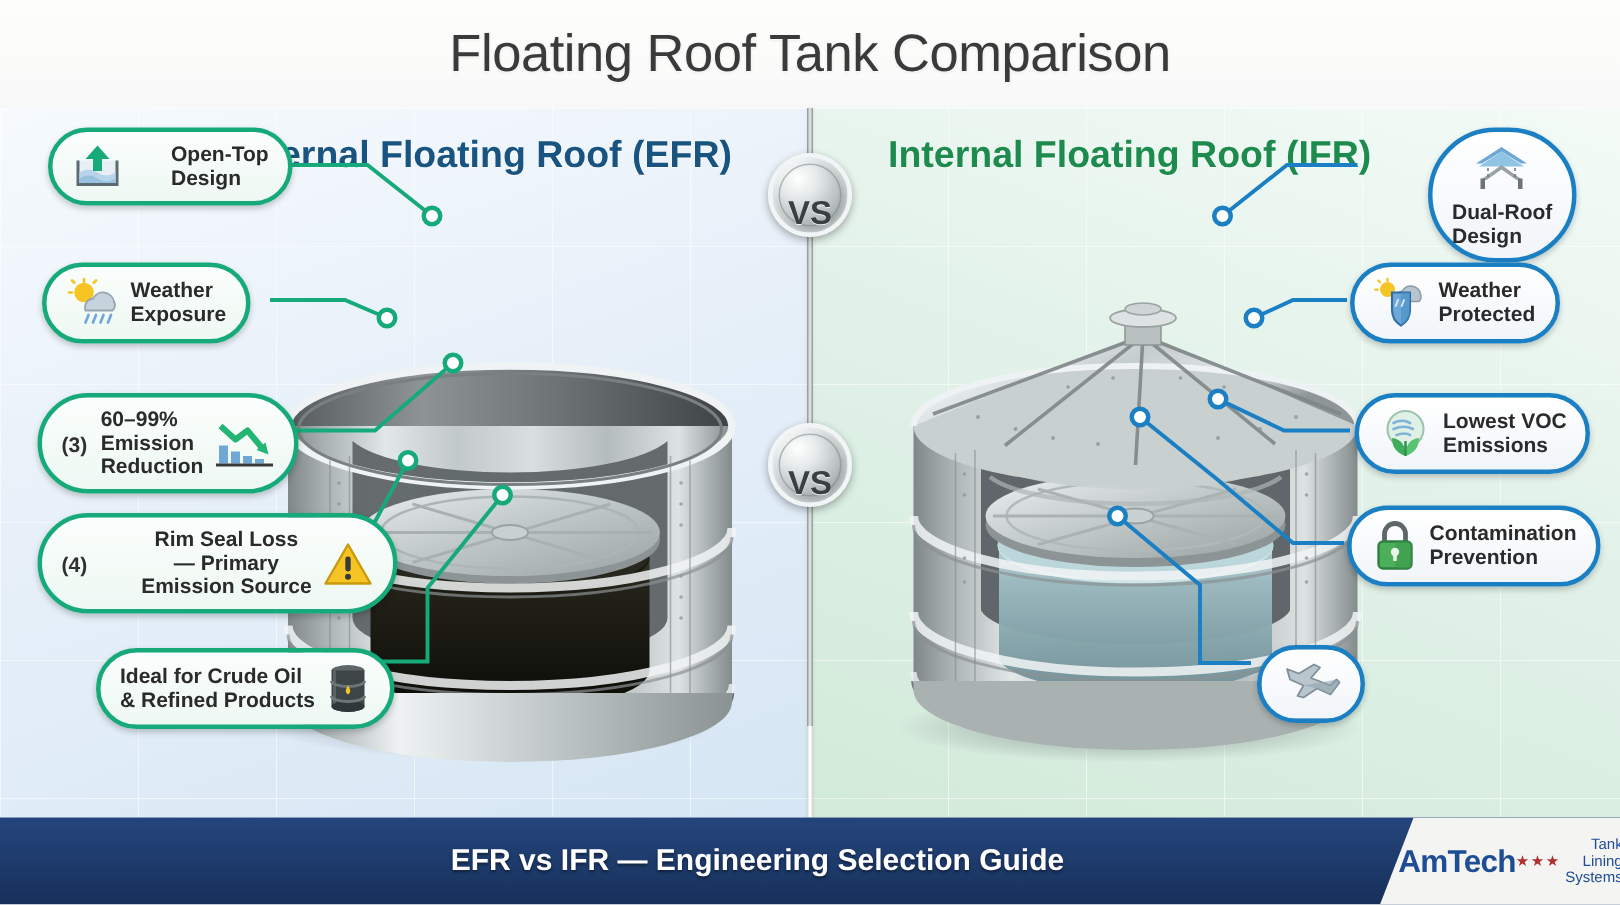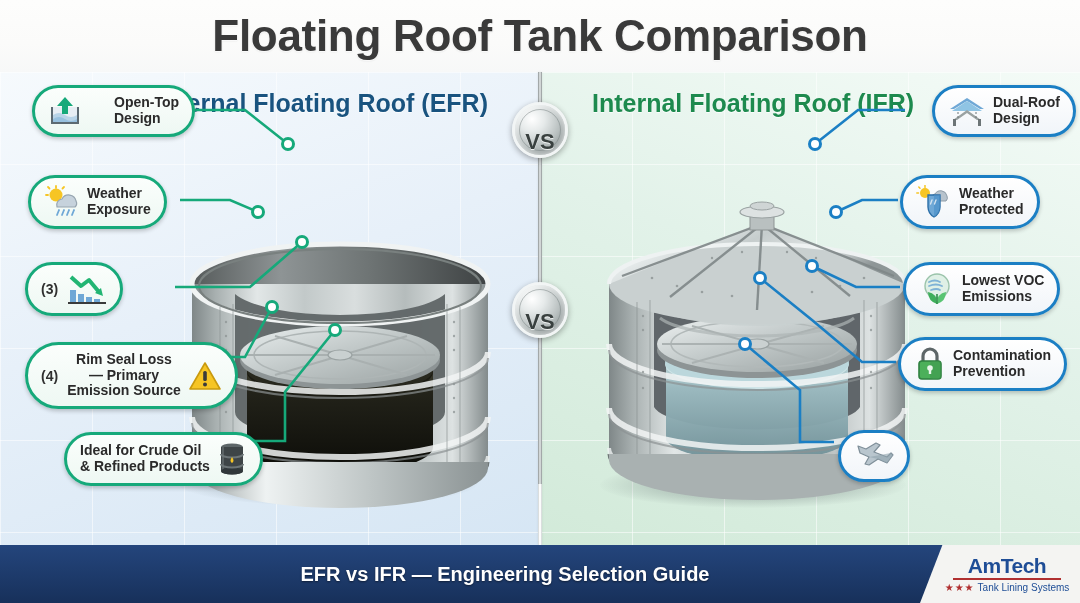--- a/index.html
+++ b/index.html
@@ -10,21 +10,21 @@
   }
   #stage { position: relative; width: 1080px; height: 603px; overflow: hidden; }
 
   
   .header {
     position: absolute; left: 0; top: 0; width: 1080px; height: 72px;
     background: linear-gradient(180deg,#fdfdfc 0%,#fbfbfa 60%,#f7f8f8 100%);
     display: flex; align-items: center; justify-content: center;
   }
   .header-title {
-    font-size: 44px; font-weight: bold; color: #3a3a3a;
+    font-size: 35px; font-weight: normal; color: #3a3a3a;
     letter-spacing: -0.3px;
     text-shadow: 0 1px 1px rgba(255,255,255,0.9), 0 1px 2px rgba(0,0,0,0.12);
   }
 
   
   .body-area {
     position: absolute; left: 0; top: 72px; width: 1080px; height: 473px;
   }
   .panel { position: absolute; top: 0; height: 473px; }
   .panel-left {
@@ -123,21 +123,21 @@
   }
   .footer-title {
     font-size: 20px; font-weight: bold; color: #ffffff;
     text-shadow: 0 1px 2px rgba(0,0,0,0.45);
     margin-right: 70px;
   }
   .logo-box {
     position: absolute; right: 0; top: 0; height: 58px; width: 160px;
     background: #f4f4f2;
     clip-path: polygon(14% 0, 100% 0, 100% 100%, 0 100%);
-    display: flex; flex-direction: column; align-items: center; justify-content: center;
+    display: flex; flex-direction: row; align-items: center; justify-content: center;
     padding-left: 14px;
   }
   .logo-main { font-size: 21px; font-weight: bold; color: #1e4d96; letter-spacing: -0.5px; line-height: 1; }
   .logo-rule { width: 108px; height: 2px; background: #b03030; margin: 2px 0 2px 0; }
   .logo-sub-row { display: flex; align-items: center; gap: 3px; }
   .logo-stars { color: #b03030; font-size: 10px; letter-spacing: 1px; }
   .logo-sub { font-size: 10px; font-weight: normal; color: #1e4d96; }
 </style>
 </head>
 <body>
@@ -434,34 +434,37 @@
             <path d="M25 25 L23 30"></path>
             <path d="M30 25 L28 30"></path>
         </g>
       </svg>
       <div class="pill-label">Weather
 Exposure</div>
     </div>
 
     <div class="pill green" style="left:25px; top:190px;">
       <span class="pill-num">(3)</span>
+      <div class="pill-label">60–99%
+Emission
+Reduction</div>
       <svg class="pill-icon" width="40" height="34" viewBox="0 0 40 34">
         <rect x="3" y="18" width="6" height="12" fill="#6fa8d6"></rect>
         <rect x="11" y="22" width="6" height="8" fill="#6fa8d6"></rect>
         <rect x="19" y="25" width="6" height="5" fill="#6fa8d6"></rect>
         <rect x="27" y="27" width="6" height="3" fill="#6fa8d6"></rect>
         <path d="M1 31 L39 31" stroke="#3a3a3a" stroke-width="2"></path>
         <path d="M4 5 L14 14 L22 8 L32 20" fill="none" stroke="#22b573" stroke-width="4" stroke-linejoin="round"></path>
         <path d="M36 24 L28 21 L34 16 Z" fill="#22b573"></path>
       </svg>
     </div>
 
     <div class="pill green" style="left:25px; top:270px;">
       <span class="pill-num">(4)</span>
-      <div class="pill-label" style="text-align:center;">Rim Seal Loss
+      <div class="pill-label" style="text-align:center;margin-left:27px;">Rim Seal Loss
 — Primary
 Emission Source</div>
       <svg class="pill-icon" width="34" height="32" viewBox="0 0 34 32">
         <path d="M17 3 L32 29 L2 29 Z" fill="#f6c524" stroke="#c99a0e" stroke-width="1.6" stroke-linejoin="round"></path>
         <rect x="15.2" y="11" width="3.6" height="10" rx="1.6" fill="#3a3a3a"></rect>
         <circle cx="17" cy="24.5" r="2" fill="#3a3a3a"></circle>
       </svg>
     </div>
 
     <div class="pill green" style="left:64px; top:360px;">
@@ -471,21 +474,21 @@
         <ellipse cx="15" cy="5" rx="11" ry="3.6" fill="#5d6668"></ellipse>
         <path d="M4 5 L4 29 A11 3.6 0 0 0 26 29 L26 5 Z" fill="#3e4547"></path>
         <path d="M6 5 L6 29.6" stroke="#6d7678" stroke-width="2" opacity="0.6"></path>
         <ellipse cx="15" cy="29" rx="11" ry="3.6" fill="#30373a"></ellipse>
         <path d="M4 12 A11 3.6 0 0 0 26 12" fill="none" stroke="#6d7678" stroke-width="2"></path>
         <path d="M4 22 A11 3.6 0 0 0 26 22" fill="none" stroke="#6d7678" stroke-width="2"></path>
         <path d="M15 15 q3 4 0 6 q-3 -2 0 -6 Z" fill="#f6c524"></path>
       </svg>
     </div>
 
-    <div class="pill blue" style="left:932px; top:13px;">
+    <div class="pill blue" style="left:952px; top:13px;flex-direction:column;">
       <svg class="pill-icon" width="38" height="32" viewBox="0 0 38 32">
         <path d="M19 3 L36 14 L32 14 L19 6 L6 14 L2 14 Z" fill="#6fa8d6"></path>
         <path d="M19 6 L34 16 L4 16 Z" fill="#8fc4e4"></path>
         <path d="M19 15 L33 25 L29 25 L19 18 L9 25 L5 25 Z" fill="#9aa2a2"></path>
         <rect x="5" y="24" width="3" height="7" fill="#6c7476"></rect>
         <rect x="30" y="24" width="3" height="7" fill="#6c7476"></rect>
         <g stroke="#6c7476" stroke-width="1" stroke-dasharray="2 2">
           <path d="M10 17 L10 24"></path>
             <path d="M28 17 L28 24"></path>
         </g>

